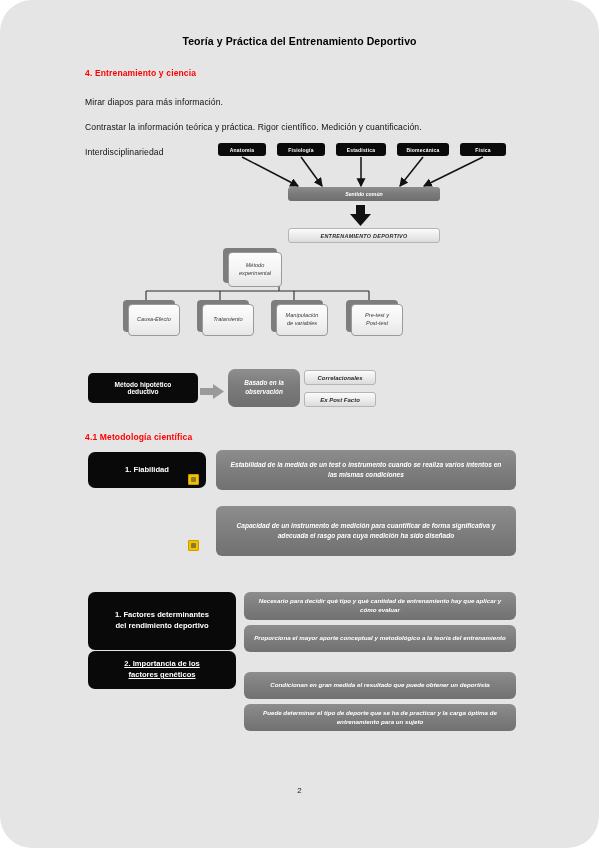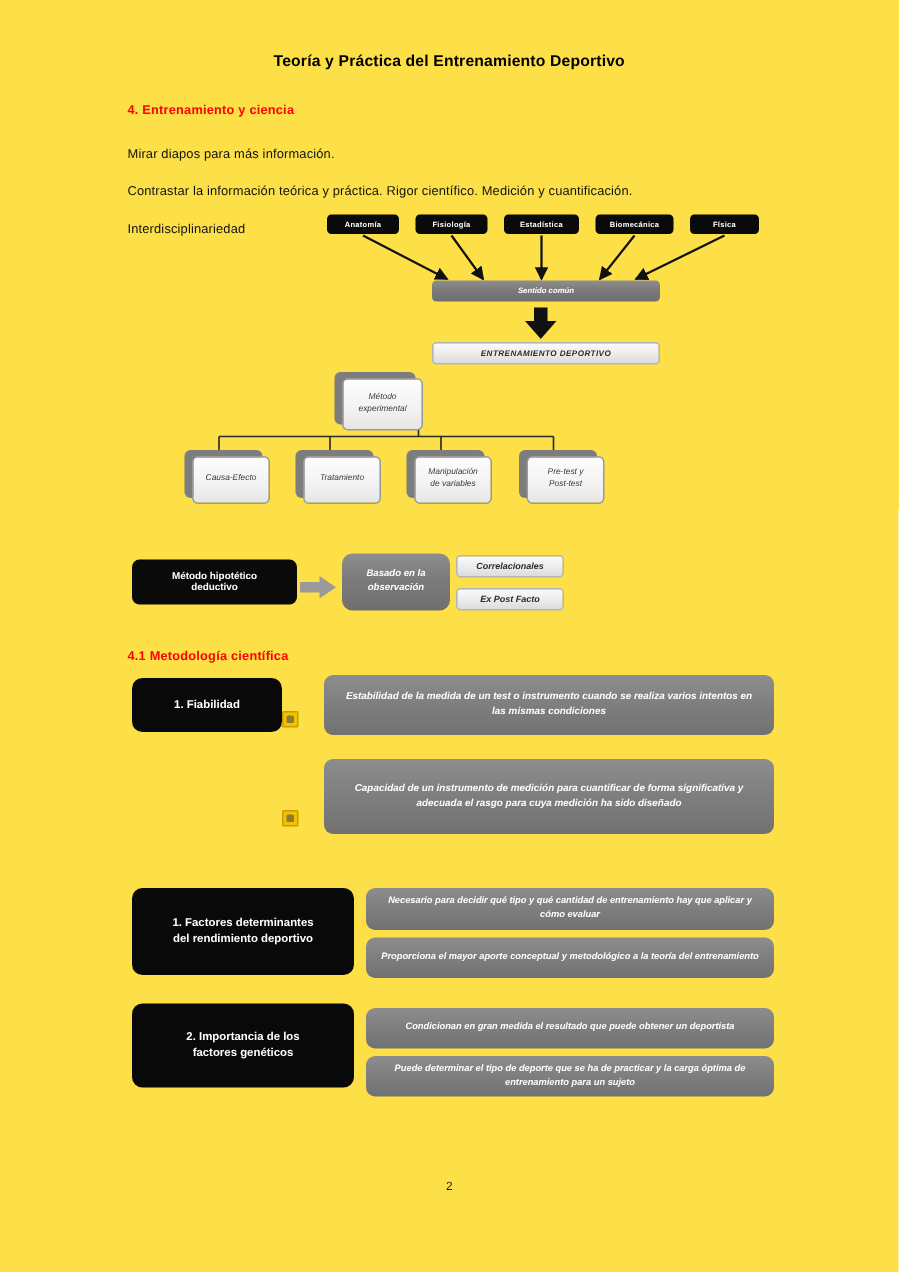--- a/index.html
+++ b/index.html
@@ -1,21 +1,21 @@
 <!DOCTYPE html>
 <html><head>
 <meta charset="utf-8">
 <style>
   html,body{margin:0;padding:0;background:#fff;}
   body{
     width:599px;height:848px;position:relative;overflow:hidden;
     font-family:"Liberation Sans","DejaVu Sans",sans-serif;
     color:#1a1a1a;
   }
-  .page{position:absolute;left:0;top:0;width:599px;height:848px;background:#fde047;}
+  .page{position:absolute;left:0;top:0;width:599px;height:848px;background:#e5e5e5;border-radius:32px;}
 
   
   .doc-title{
     position:absolute;left:0;top:35px;width:599px;text-align:center;
     font-size:10.5px;font-weight:bold;letter-spacing:.1px;color:#000;
   }
   .h-red{
     position:absolute;left:85px;font-size:8.5px;font-weight:bold;color:#ff0000;
     letter-spacing:.15px;
   }
@@ -177,42 +177,42 @@
   <div class="greybar" style="left:228px;top:369px;width:72px;height:38px;font-size:6.4px;flex-direction:column;border-radius:7px;line-height:1.4;">
     <span>Basado en la</span>
     <span>observación</span>
   </div>
 
   <div class="lightbar" style="left:304px;top:370px;width:72px;height:15px;font-size:6px;">Correlacionales</div>
   <div class="lightbar" style="left:304px;top:392px;width:72px;height:15px;font-size:6px;">Ex Post Facto</div>
 
   <div class="h-red" style="top:432px;">4.1 Metodología científica</div>
 
-  <div class="labelbox" style="left:88px;top:452px;width:100px;height:36px;">
+  <div class="labelbox" style="left:88px;top:452px;width:118px;height:36px;">
     <span>1. Fiabilidad</span>
   </div>
   <div class="yellow-icon" style="left:188px;top:474px;">
       <i></i>
     </div>
   <div class="descbox" style="left:216px;top:450px;width:300px;height:40px;">Estabilidad de la medida de un test o instrumento cuando se realiza varios intentos en las mismas condiciones</div>
 
   <div class="yellow-icon" style="left:188px;top:540px;">
       <i></i>
     </div>
   <div class="descbox" style="left:216px;top:506px;width:300px;height:50px;">Capacidad de un instrumento de medición para cuantificar de forma significativa y adecuada el rasgo para cuya medición ha sido diseñado</div>
 
 
   <div class="labelbox" style="left:88px;top:592px;width:148px;height:58px;flex-direction:column;">
     <span>1. Factores determinantes</span>
     <span>del rendimiento deportivo</span>
   </div>
   <div class="descbox" style="left:244px;top:592px;width:272px;height:28px;font-size:6.2px;">Necesario para decidir qué tipo y qué cantidad de entrenamiento hay que aplicar y cómo evaluar</div>
   <div class="descbox" style="left:244px;top:625px;width:272px;height:27px;font-size:6.2px;">Proporciona el mayor aporte conceptual y metodológico a la teoría del entrenamiento</div>
 
-  <div class="labelbox" style="left:88px;top:669px;width:148px;height:56px;flex-direction:column;">
+  <div class="labelbox" style="left:88px;top:651px;width:148px;height:38px;flex-direction:column;text-decoration:underline;">
     <span>2. Importancia de los</span>
     <span>factores genéticos</span>
   </div>
   <div class="descbox" style="left:244px;top:672px;width:272px;height:27px;font-size:6.2px;">Condicionan en gran medida el resultado que puede obtener un deportista</div>
   <div class="descbox" style="left:244px;top:704px;width:272px;height:27px;font-size:6.2px;">Puede determinar el tipo de deporte que se ha de practicar y la carga óptima de entrenamiento para un sujeto</div>
 
   <div class="pagenum">2</div>
 </div>
 
 </body></html>

